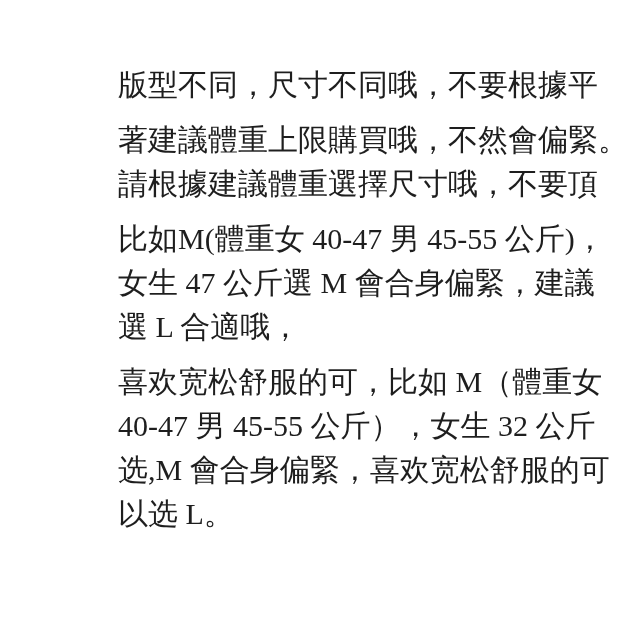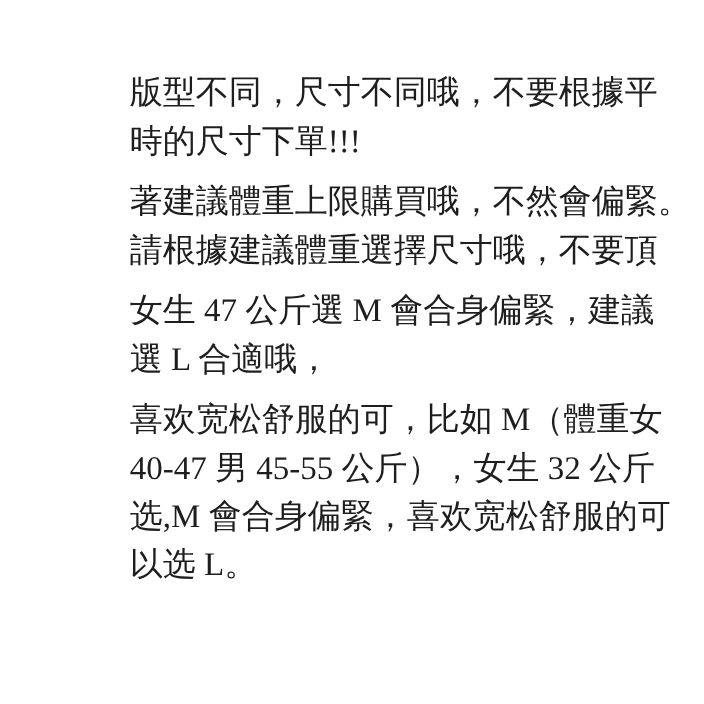--- a/index.html
+++ b/index.html
@@ -37,29 +37,29 @@
   }
 </style>
 </head>
 <body>
 
 <div class="page">
   <div class="text-block">
 
     <div class="para">
       <div class="line">版型不同，尺寸不同哦，不要根據平</div>
-      <div class="line">時的尺寸下單!!!</div>
     </div>
 
     <div class="para">
       <div class="line">著建議體重上限購買哦，不然會偏緊。</div>
       <div class="line">請根據建議體重選擇尺寸哦，不要頂</div>
     </div>
 
     <div class="para">
+      <div class="line">比如M(體重女 40-47 男 45-55 公斤)，</div>
       <div class="line">女生 47 公斤選 M 會合身偏緊，建議</div>
       <div class="line">選 L 合適哦，</div>
     </div>
 
     <div class="para">
       <div class="line">喜欢宽松舒服的可，比如 M（體重女</div>
       <div class="line">40-47 男 45-55 公斤），女生 32 公斤</div>
       <div class="line">选,M 會合身偏緊，喜欢宽松舒服的可</div>
       <div class="line">以选 L。</div>
     </div>

